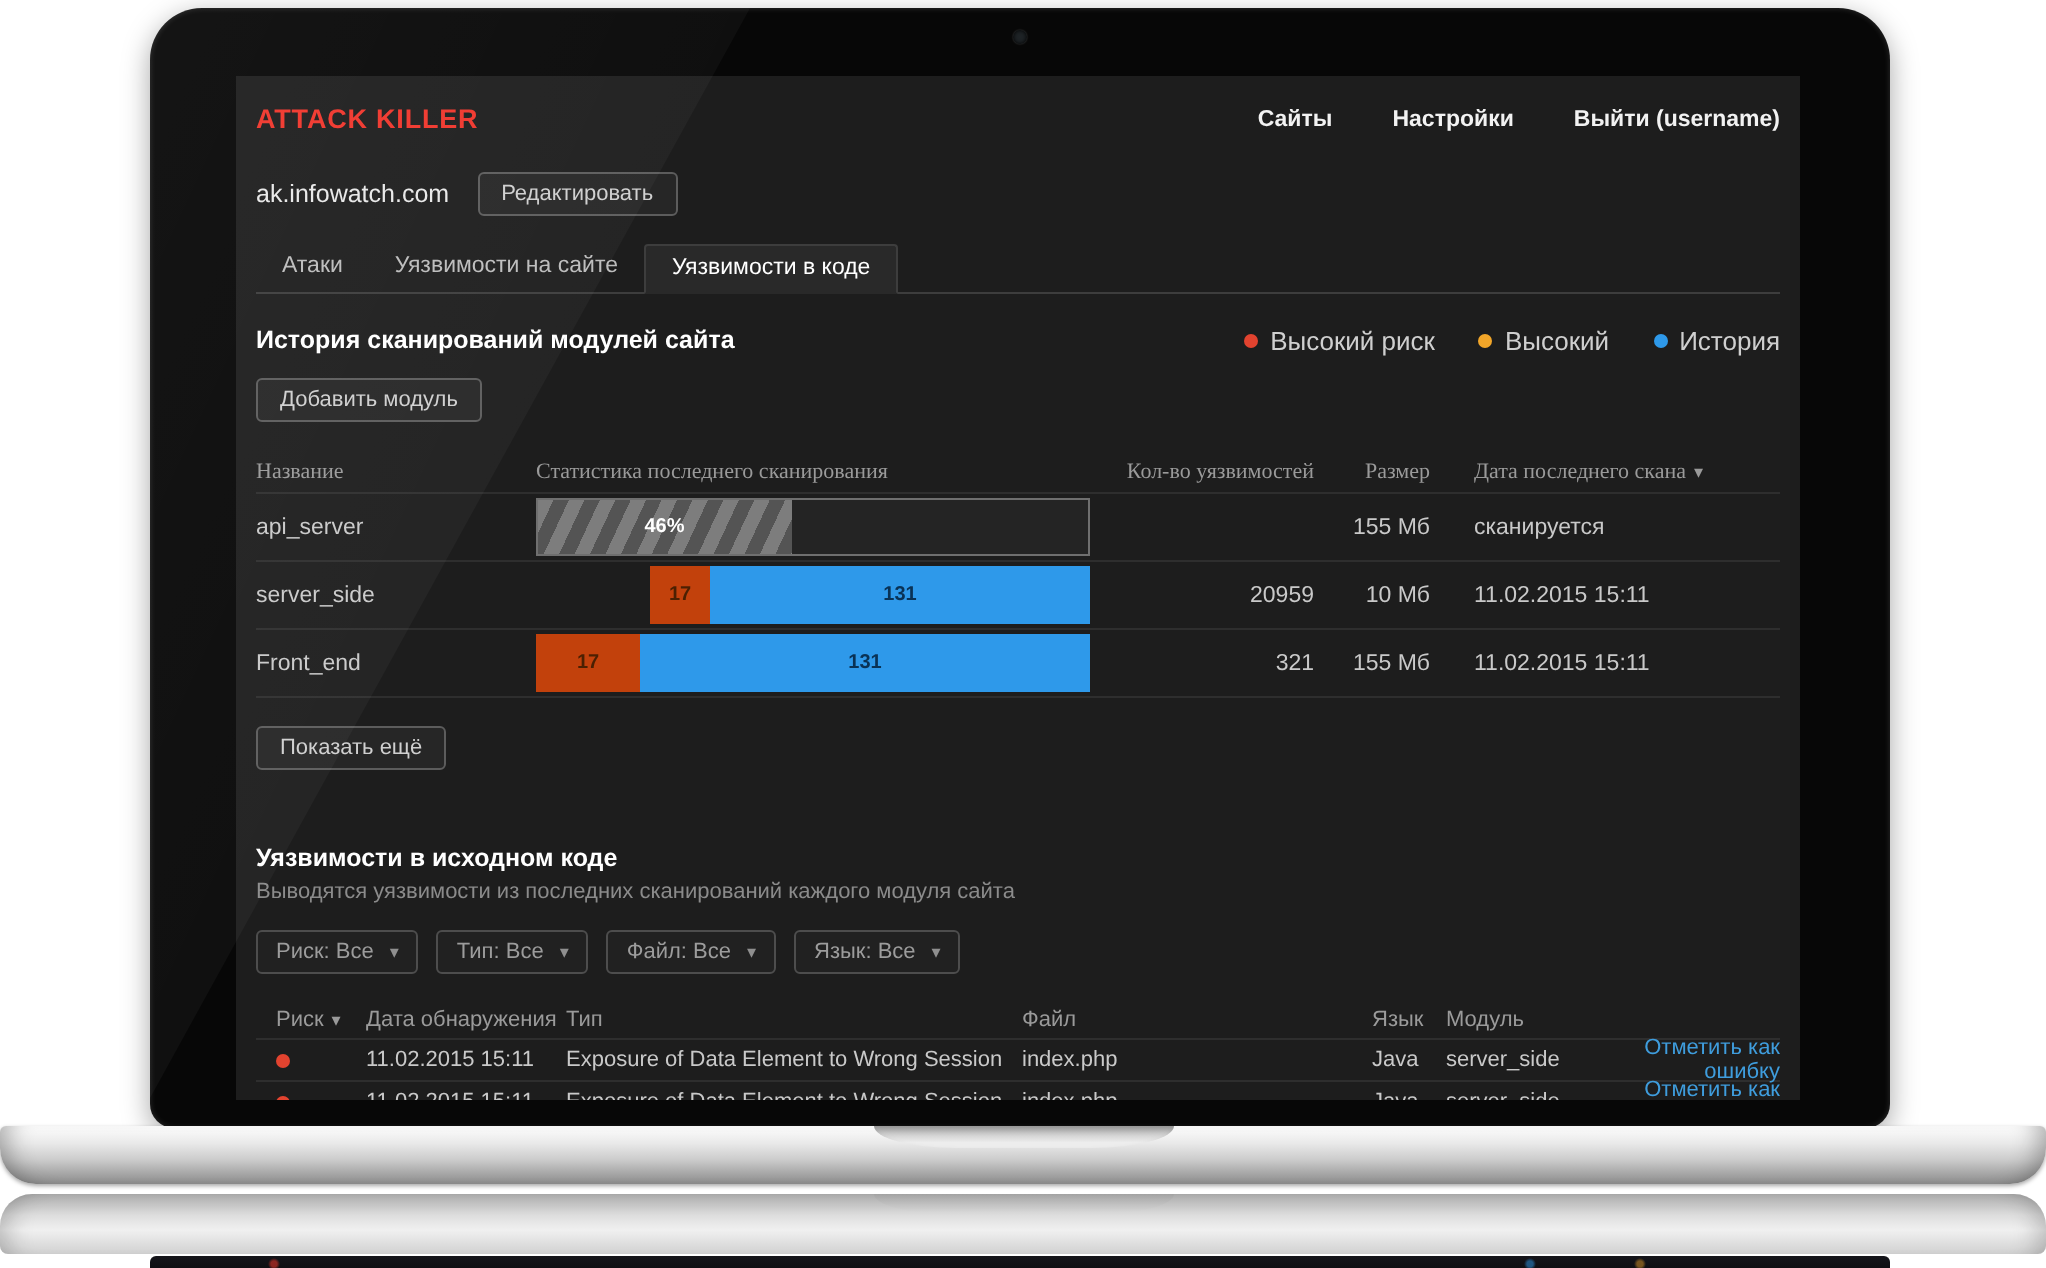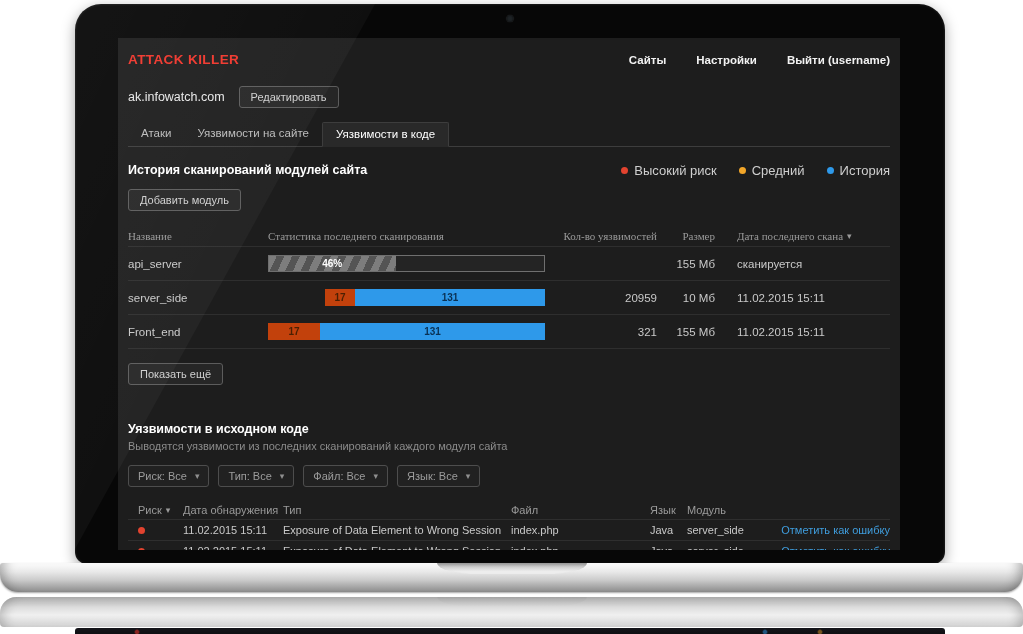--- a/index.html
+++ b/index.html
@@ -68,21 +68,21 @@
   .btn-add { margin-top:11px; }
   .btn-more { margin-top:14px; }
 
   .table1 { margin-top:15px; }
   .t-head { display:flex; align-items:center; height:21px; color:#9a9a9a; font-size:11px; border-bottom:1px solid #2e2e2e;font-family:Liberation Serif, serif; }
   .t1-row { display:flex; align-items:center; height:34px; border-bottom:1px solid #2e2e2e; font-size:11.5px; }
   .c-name { width:140px; } .c-stats { width:277px; }
   .c-count { width:112px; text-align:right; } .c-size { width:58px; text-align:right; }
   .c-date { flex:1; padding-left:22px; display:flex; align-items:center; }
 
-  .bar { width:277px; height:17px; display:flex; overflow:hidden; }
+  .bar { width:277px; height:29px; display:flex; overflow:hidden; }
   .progress { border:1px solid #6f6f6f; background:#242424; }
   .progress-fill { width:46%; background:repeating-linear-gradient(115deg,#7d7d7d 0 7px,#545454 7px 14px);
     display:flex; align-items:center; justify-content:center; }
   .bar-label { font-size:10px; color:#ffffff; font-weight:bold; }
   .seg { display:flex; align-items:center; justify-content:center; height:100%; font-size:10px; font-weight:bold; }
   .seg-high { background:#e2432f; color:#ffffff;margin-top:48px; }
   .seg-medium { background:#c2410c; color:rgba(45,24,0,.8); }
   .seg-low { background:#2e99ea; color:rgba(0,24,48,.8); }
   .seg-grow { flex:1; }
 
@@ -92,21 +92,21 @@
   .filter { display:flex; align-items:center; gap:8px; border:1px solid #4d4d4d; background:#212121;
     color:#9c9c9c; font-size:11px; padding:4px 9px; border-radius:3px; cursor:pointer; }
   .caret { font-size:9px; color:#8f8f8f; }
   .th-caret { font-size:9px; color:#9a9a9a; margin-left:4px; }
 
   .table2 { margin-top:13px; }
   .t2-head { display:flex; height:20px; align-items:center; color:#9a9a9a; font-size:11px; border-bottom:1px solid #2e2e2e; }
   .t2-row { display:flex; height:21px; align-items:center; font-size:11px; border-bottom:1px solid #2e2e2e; color:#c9c9c9; }
   .r-risk { width:55px; padding-left:10px; display:flex; align-items:center; }
   .r-date { width:100px; } .r-type { width:228px; } .r-file { width:139px; }
-  .r-lang { width:37px; } .r-module { width:92px; }
+  .r-lang { width:37px;margin-left:36px; } .r-module { width:92px; }
   .r-action { flex:1; text-align:right; }
   .link { color:#3f9ddd; cursor:pointer; text-decoration:none; }
 </style>
 </head>
 <body>
 
 <div class="stage">
 
   <div class="laptop-screen">
     <div class="webcam"></div>
@@ -139,21 +139,21 @@
       
       <div class="section-head">
         <h2 class="section-title">История сканирований модулей сайта</h2>
         <div class="legend">
           <div class="legend-item">
             <span class="dot dot-high"></span>
             <span>Высокий риск</span>
           </div>
           <div class="legend-item">
             <span class="dot dot-medium"></span>
-            <span>Средний</span>
+            <span>Высокий</span>
           </div>
           <div class="legend-item">
             <span class="dot dot-low"></span>
             <span>История</span>
           </div>
         </div>
       </div>
 
       <button class="btn btn-add">Добавить модуль</button>
 

